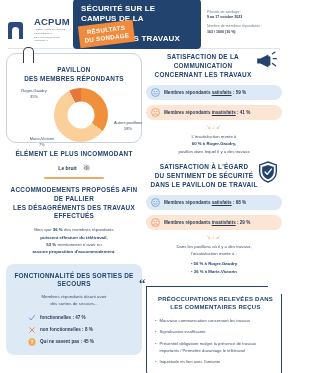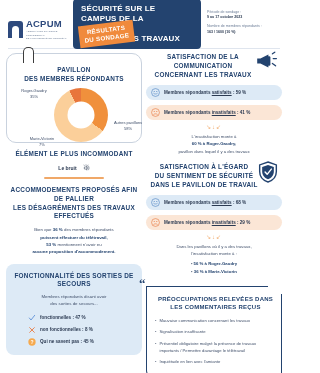--- a/index.html
+++ b/index.html
@@ -14,21 +14,21 @@
   .page { position: relative; width: 288px; height: 373px; background:#fff; }
 
   
   .header {
     position: relative;
     height: 48px;
     display: flex;
     align-items: center;
     padding: 0 6px 0 8px;
   }
-  .logo-block { display: flex; align-items: center; gap: 3px; width: 62px; flex: none; margin-top: 12px; }
+  .logo-block { display: flex; align-items: center; gap: 11px; width: 62px; flex: none; margin-top: 12px; }
   .logo-mark {
     width: 15px; height: 17px; flex: none;
     background: #2e4a7d;
     border-radius: 3px 3px 0 0;
     position: relative;
   }
   .logo-mark::after {
     content: ""; position: absolute; left: 4px; top: 5px;
     width: 7px; height: 12px; background: #fff; border-radius: 4px 4px 0 0;
   }

